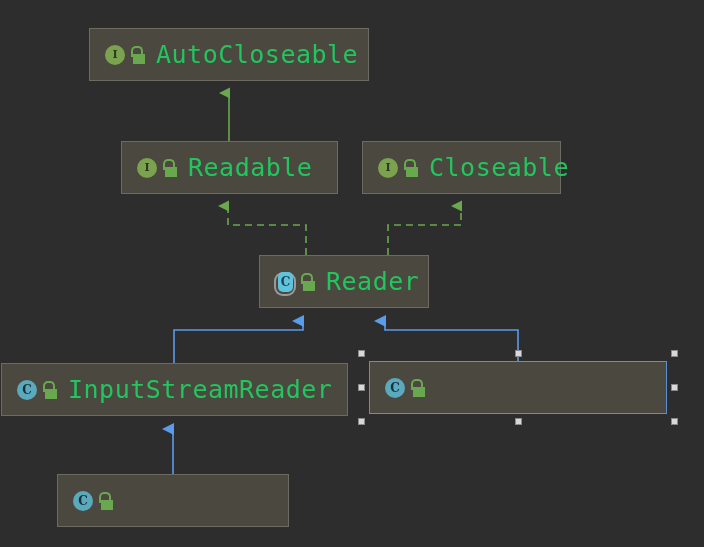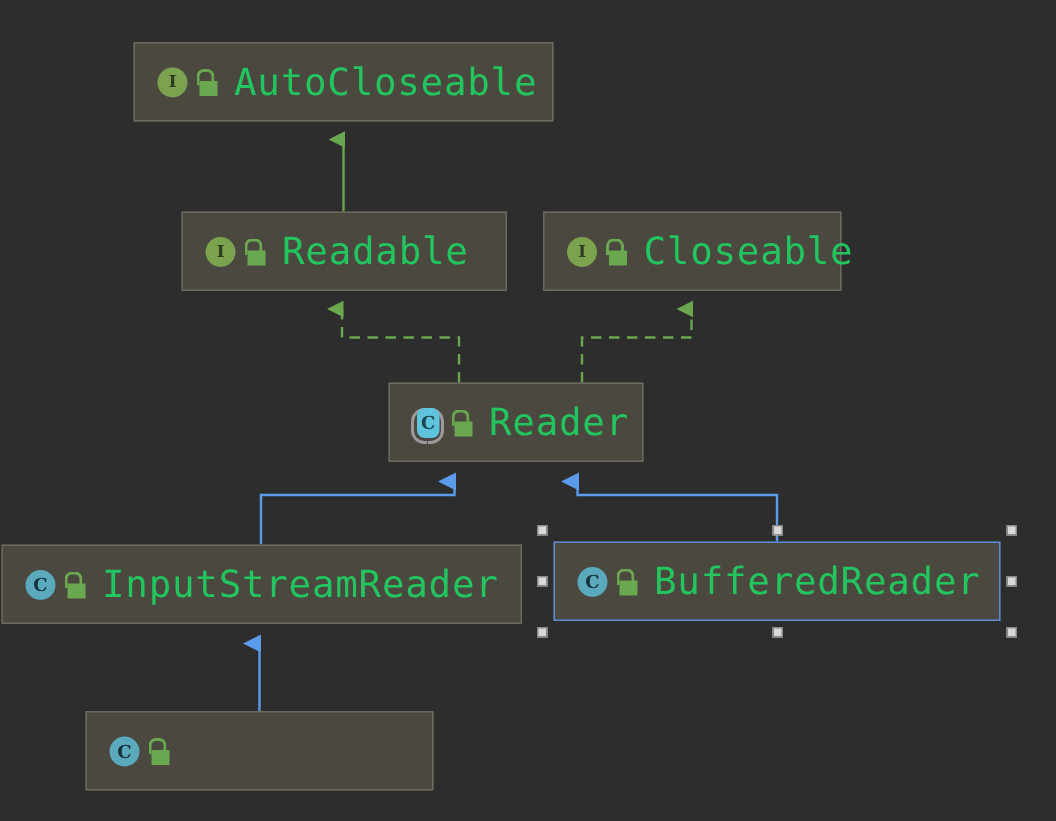--- a/index.html
+++ b/index.html
@@ -138,21 +138,20 @@
       <div class="node selected" style="left: 369px; top: 361px; width: 298px; height: 53px;">
         <span class="ico">
           <span class="cls">
             <i>C</i>
           </span>
         </span>
         <span class="lock">
           <span class="shk"></span>
           <span class="body"></span>
         </span>
-        <span class="label">BufferedReader</span>
       </div>
       <div class="node" style="left: 57px; top: 474px; width: 232px; height: 53px;">
         <span class="ico">
           <span class="cls">
             <i>C</i>
           </span>
         </span>
         <span class="lock">
           <span class="shk"></span>
           <span class="body"></span>

